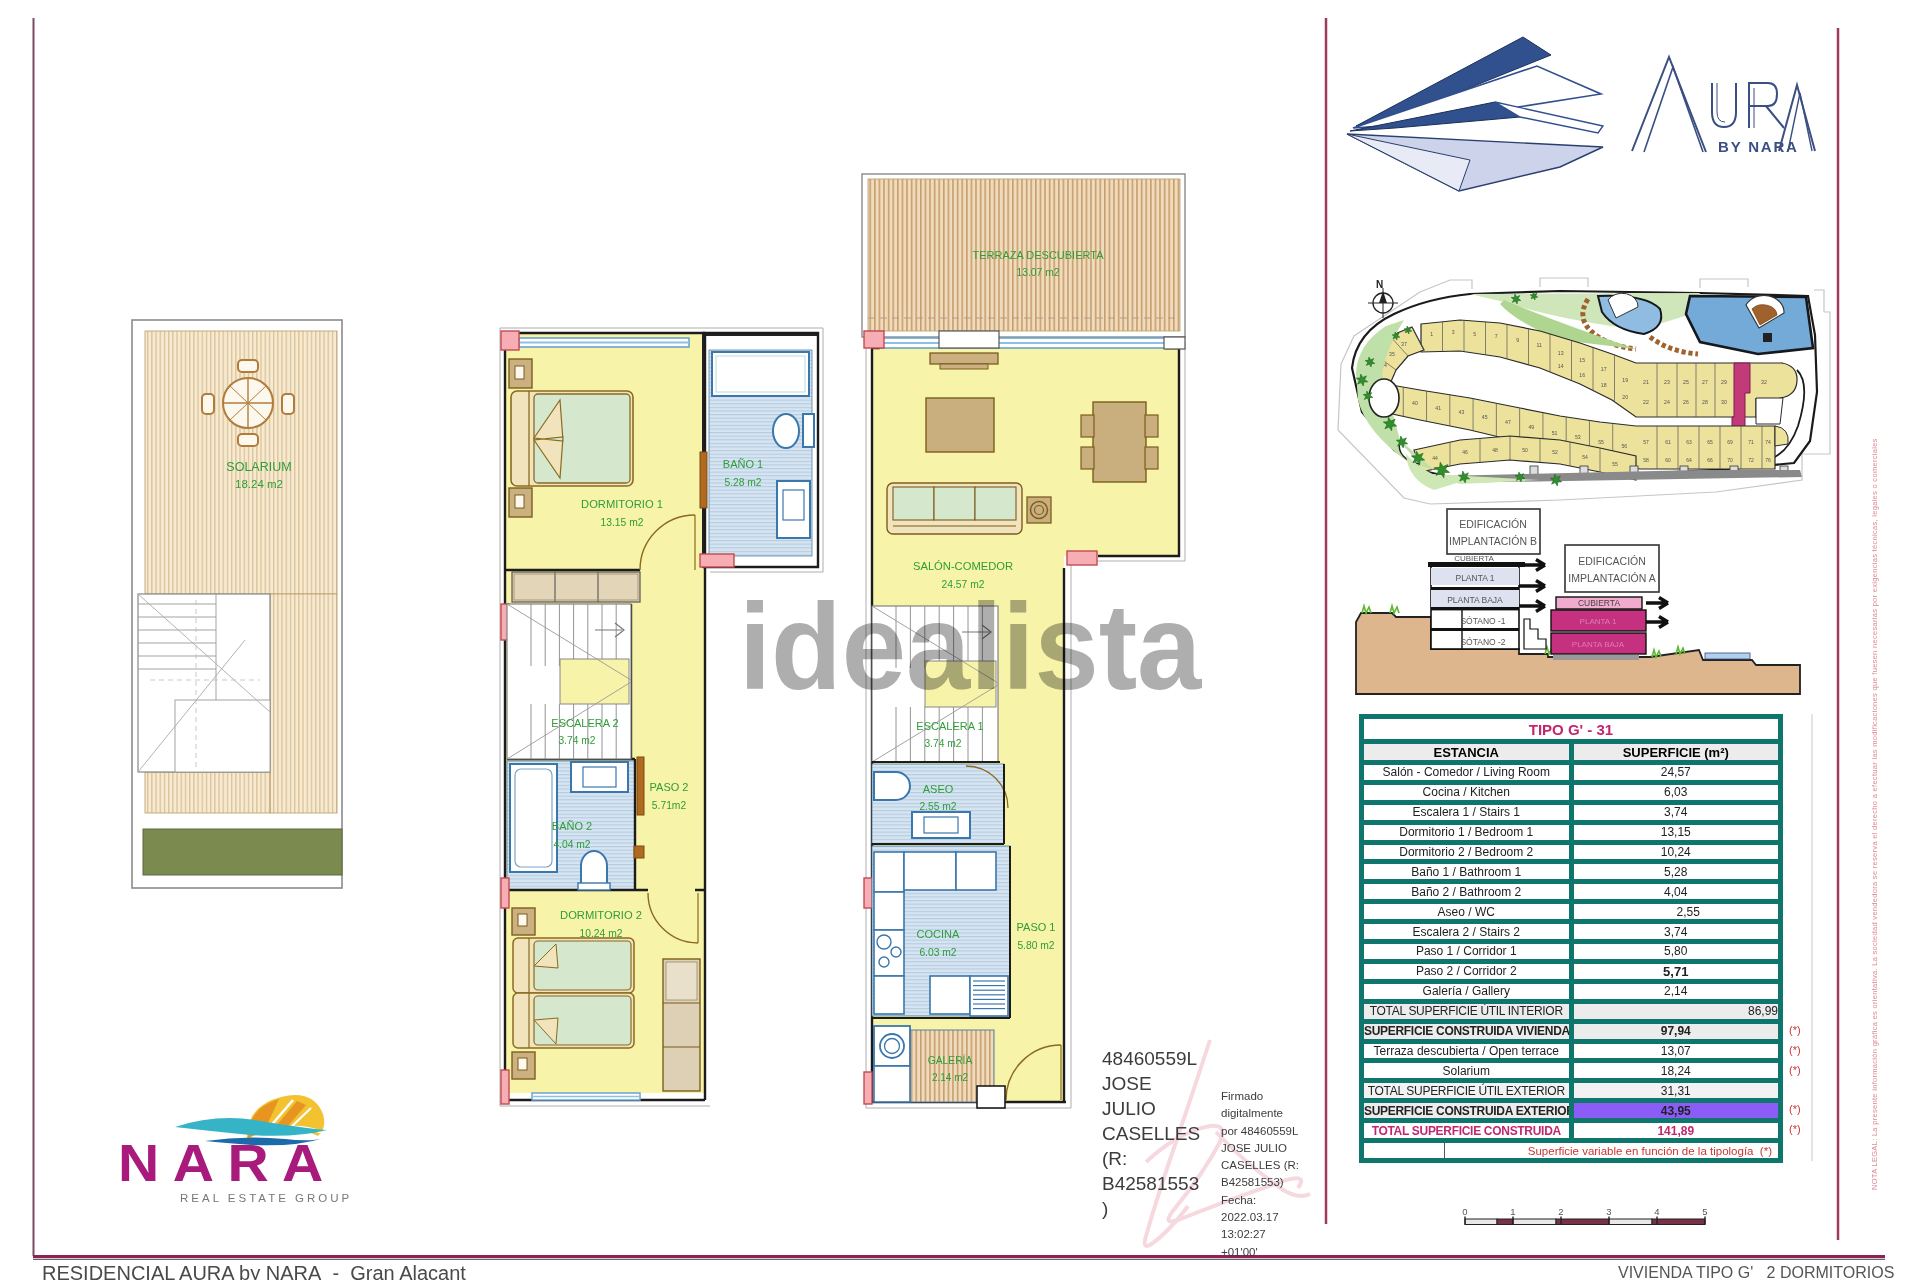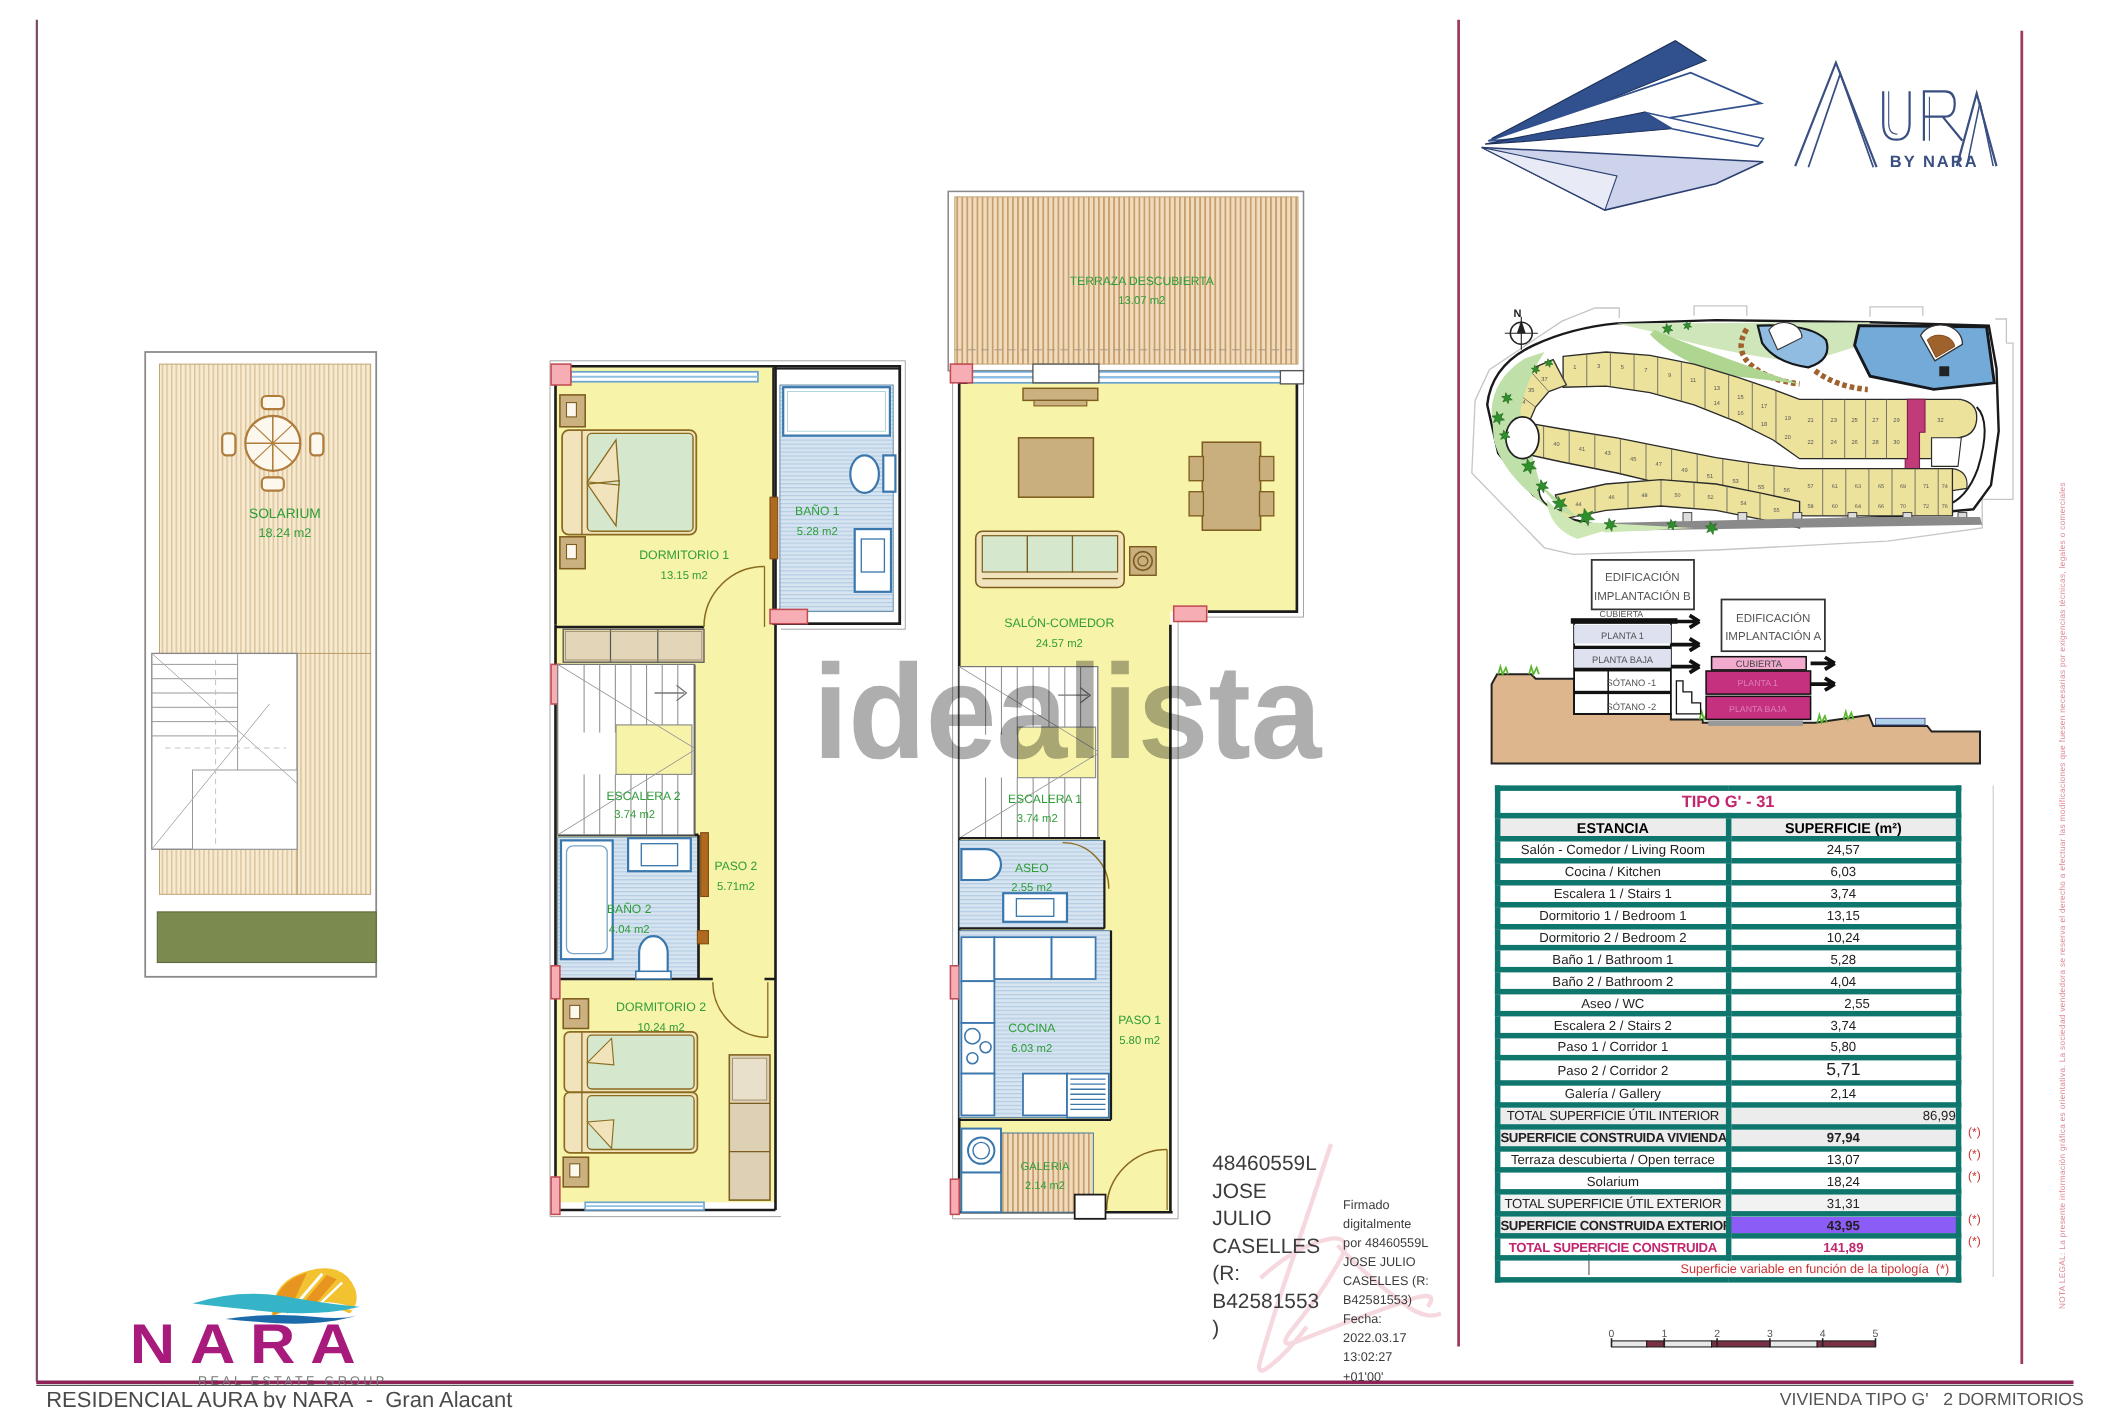--- a/index.html
+++ b/index.html
@@ -538,21 +538,21 @@
 <line x1="1812" y1="714" x2="1812" y2="1161" stroke="#c8c8c8" stroke-width="1"></line>
 <line x1="1444.5" y1="1140" x2="1444.5" y2="1159" stroke="#555" stroke-width="1"></line>
 <g id="flour" fill="none" stroke="#f3cbd4" stroke-width="4" opacity="0.72">
 <path d="M1210,1040 Q1193,1092 1176,1142 Q1158,1194 1146,1236 Q1142,1249 1150,1245 Q1168,1233 1188,1206"></path>
 <path d="M1146,1162 Q1178,1132 1210,1126 Q1228,1124 1220,1142 Q1203,1174 1176,1207 Q1160,1226 1178,1220 Q1228,1200 1286,1180 Q1308,1174 1298,1188"></path>
 <path d="M1216,1132 Q1244,1162 1280,1188 Q1298,1200 1310,1194"></path>
 </g>
 <text transform="translate(1877,1190) rotate(-90)" font-size="7.5" fill="#d26072" opacity="0.75" letter-spacing="0.3">NOTA LEGAL: La presente información gráfica es orientativa. La sociedad vendedora se reserva el derecho a efectuar las modificaciones que fuesen necesarias por exigencias técnicas, legales o comerciales</text>
   </svg>
 <div id="wm">idealista</div>
-<div class="abs" style="left:110px;top:1114px;width:260px;">
+<div class="abs" style="left:110px;top:1056px;width:260px;">
 <svg width="260" height="90" viewBox="0 0 260 90" xmlns="http://www.w3.org/2000/svg">
 <g transform="translate(-5,0)">
 <path d="M142,83 Q141,50 176,41 Q208,33 218,58 Q222,72 213,80 Q180,64 146,85 Q142,85 142,83 Z" fill="#f2c230"></path>
 <path d="M143,82 Q143,52 174,43 L157,80 Q149,78 143,82 Z" fill="#e89420"></path>
 <path d="M166,76 L192,45 L201,49 L176,78 Z" fill="#e89420"></path>
 <path d="M158,79 L188,44" stroke="#fff" stroke-width="2.6" fill="none"></path>
 <path d="M182,75 L206,52" stroke="#fff" stroke-width="2.2" fill="none"></path>
 <path d="M146,83 Q182,64 216,76" fill="none" stroke="#fff" stroke-width="3"></path>
 </g>
 <path d="M65,71 Q105,58 145,64 Q192,72 217,74 Q186,82 140,79 Q100,75 65,71 Z" fill="#35b4c8"></path>
@@ -611,21 +611,21 @@
 <tr>
           <td style="height:19.9px;font-size:12px;font-weight:normal;color:#222;">Escalera 2 / Stairs 2</td>
           <td style="font-size:12px;font-weight:normal;color:#222;">3,74</td>
         </tr>
 <tr>
           <td style="height:19.9px;font-size:12px;font-weight:normal;color:#222;">Paso 1 / Corridor 1</td>
           <td style="font-size:12px;font-weight:normal;color:#222;">5,80</td>
         </tr>
 <tr>
           <td style="height:19.9px;font-size:12px;font-weight:normal;color:#222;">Paso 2 / Corridor 2</td>
-          <td style="font-size:16px;font-weight:normal;color:#222;">5,71</td>
+          <td style="font-size:13px;font-weight:bold;color:#222;">5,71</td>
         </tr>
 <tr>
           <td style="height:19.9px;font-size:12px;font-weight:normal;color:#222;margin-top:42px;">Galería / Gallery</td>
           <td style="font-size:12px;font-weight:normal;color:#222;">2,14</td>
         </tr>
 <tr>
           <td style="height:19.9px;font-size:12px;font-weight:normal;color:#222;background:#ececec;letter-spacing:-0.3px;">TOTAL SUPERFICIE ÚTIL INTERIOR</td>
           <td style="font-size:12px;font-weight:normal;color:#222;background:#ececec;text-align:right;">86,99</td>
         </tr>
 <tr>

